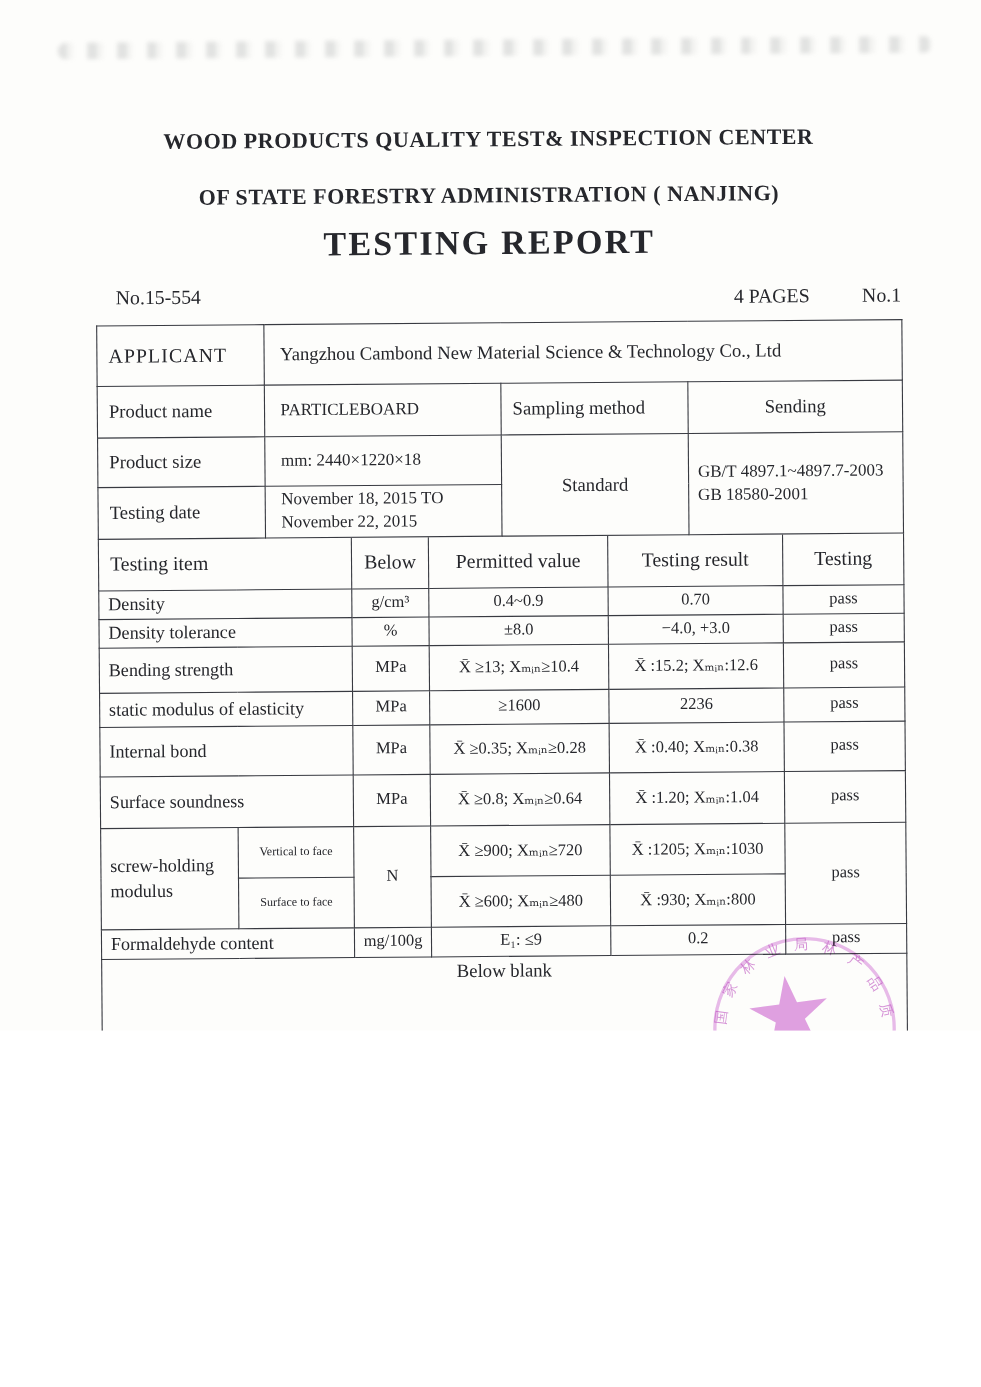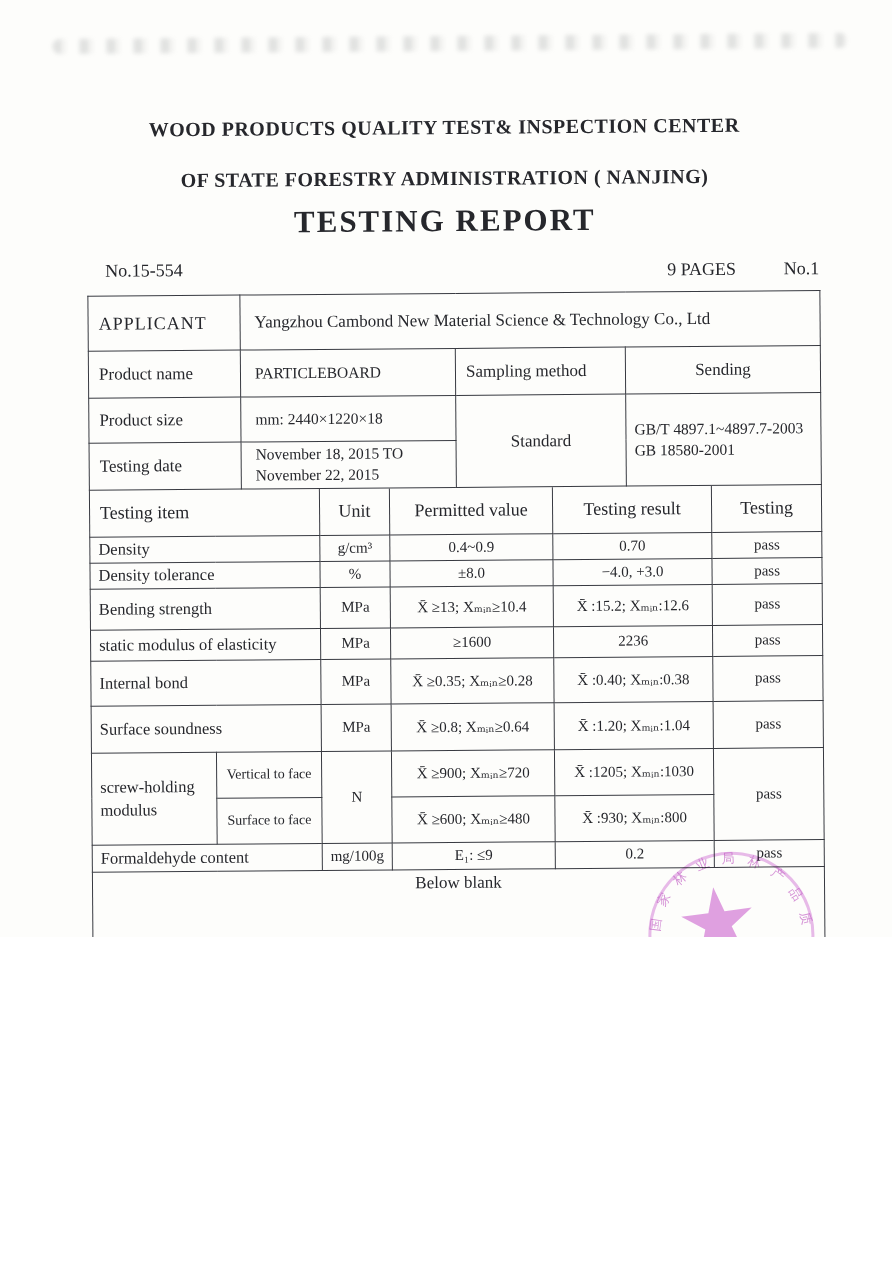--- a/index.html
+++ b/index.html
@@ -18,21 +18,21 @@
   .tables{position:absolute;left:88px;top:293px;}
   table{border-collapse:collapse;table-layout:fixed;width:732px;}
   td{border:1.5px solid #383a41;padding:0 6px;font-size:17px;vertical-align:middle;overflow:hidden;}
   .lab{padding-left:10px;}
   .c{text-align:center;padding:0 2px;}
   .sm{font-size:15.5px;}
   .v2{line-height:1.35;font-size:15.5px;}
   .rt .h td{font-size:18px;border-top:none;}
   .rt .item{font-size:16.5px;padding-left:8px;}
   .rt .val{font-size:15px;text-align:center;}
-  .rt .sub{font-size:14px;text-align:center;}
+  .rt .sub{font-size:11px;text-align:center;}
   .rt .blank{vertical-align:top;text-align:center;padding-top:3px;font-size:17px;border-bottom:1.5px solid #383a41;}
   .stamp{position:absolute;left:636px;top:846px;width:182px;height:182px;mix-blend-mode:multiply;transform:rotate(8deg);}
   .stamp-circle{position:absolute;inset:8px;border:3px solid rgba(201,92,204,.42);border-radius:50%;}
   .star{position:absolute;left:39px;top:45px;width:74px;height:72px;background:rgba(198,84,202,.55);transform:rotate(-15deg);
         clip-path:polygon(50% 0%,61% 35%,98% 35%,68% 57%,79% 91%,50% 70%,21% 91%,32% 57%,2% 35%,39% 35%);}
   .jing{position:absolute;left:40px;top:112px;font-size:26px;color:rgba(186,76,190,.62);letter-spacing:2px;}
   .ringch{position:absolute;left:50%;top:50%;font-family:"DejaVu Sans",sans-serif;font-size:13px;color:rgba(186,76,190,.6);}
   .speck{position:absolute;left:67px;top:1131px;width:3px;height:6px;background:#222;}
   .watermark{position:absolute;left:606px;top:1221px;font-family:"Liberation Sans","DejaVu Sans",sans-serif;
         font-weight:bold;font-size:23px;color:#ffff5a;letter-spacing:1px;white-space:nowrap;}
@@ -41,21 +41,21 @@
 <body>
 
 <div class="page">
   <div class="rot">
     <div class="scan-noise"></div>
     <div class="hdr hdr1">WOOD PRODUCTS QUALITY TEST&amp; INSPECTION CENTER</div>
     <div class="hdr hdr2">OF STATE FORESTRY ADMINISTRATION ( NANJING)</div>
     <div class="title">TESTING REPORT</div>
     <div class="report-no">No.15-554</div>
     <div class="pages">
-      <span>9 PAGES</span>
+      <span>4 PAGES</span>
       <span>No.1</span>
     </div>
 
     <div class="tables">
       <table class="it">
         <colgroup>
             <col style="width:152px">
             <col style="width:215px">
             <col style="width:170px">
             <col style="width:195px">
@@ -95,21 +95,21 @@
             <col style="width:125px">
             <col style="width:105px">
             <col style="width:70px">
             <col style="width:163px">
             <col style="width:159px">
             <col style="width:110px">
           </colgroup>
         <tbody>
             <tr class="h" style="height:46px">
           <td colspan="2" class="lab">Testing item</td>
-          <td class="c">Unit</td>
+          <td class="c">Below</td>
           <td class="c">Permitted value</td>
           <td class="c">Testing result</td>
           <td class="c">Testing</td>
         </tr>
         <tr style="height:26px">
           <td colspan="2" class="item">Density</td>
           <td class="val">g/cm³</td>
           <td class="val">0.4~0.9</td>
           <td class="val">0.70</td>
           <td class="val">pass</td>

